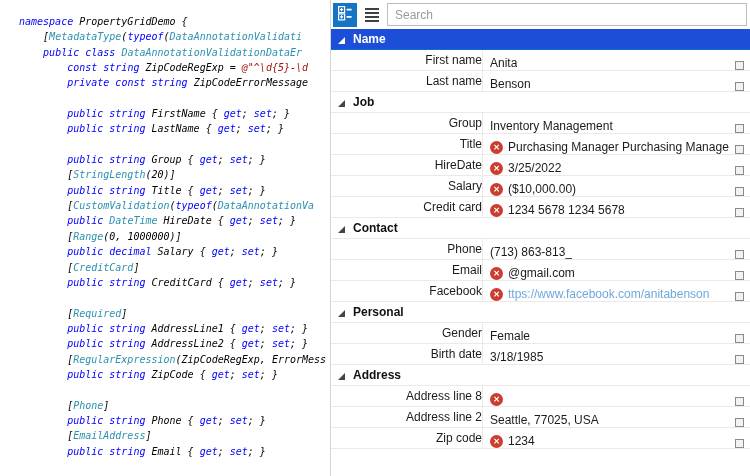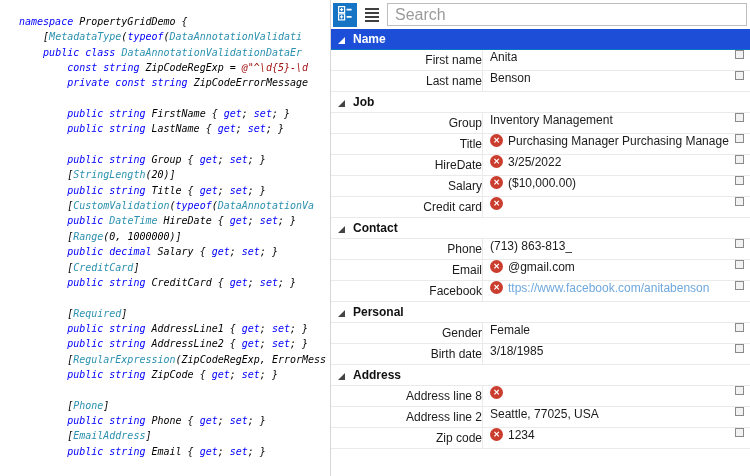--- a/index.html
+++ b/index.html
@@ -24,21 +24,21 @@
   .grid-pane {
     position:absolute; left:330px; top:0; width:420px; height:476px;
     background:#fff; border-left:1px solid #D6D6D6;
   }
   .toolbar { display:flex; align-items:center; height:29px; padding:0 3px 0 2px; gap:3px; background:#fff; }
   .btn-cat { width:24px; height:24px; background:#1574C4; display:flex; align-items:center; justify-content:center; cursor:pointer; flex-shrink:0; }
   .btn-list { width:24px; height:24px; background:#fff; display:flex; flex-direction:column; align-items:center; justify-content:center; gap:2px; cursor:pointer; flex-shrink:0; }
   .btn-list span { width:14px; height:2px; background:#404040; }
   .search-input {
     flex:1; height:23px; border:1px solid #BDBDBD; background:#fff;
-    font-family:"Liberation Sans", sans-serif; font-size:16px; color:#737373;
+    font-family:"Liberation Sans", sans-serif; font-size:12px; color:#737373;
     padding:0 7px; outline:none;
   }
   .search-input::placeholder { color:#9A9A9A; }
 
   .rows { width:100%; }
   .row { height:21px; display:flex; align-items:center; border-bottom:1px solid #EAEAEA; background:#fff; }
 
   .row.category { font-weight:bold; font-size:12px; color:#111; }
   .tri {
     width:0; height:0; margin:2px 8px 0 7px;
@@ -47,21 +47,21 @@
   }
   .row.category.selected { background:#1d4ed8; color:#fff; border-bottom-color:#0B73C5; }
   .row.category.selected .tri { border-bottom-color:#fff; }
 
   .label-cell {
     width:151px; padding-left:22px; flex-shrink:0;
     font-size:12px; color:#1B1B1B; overflow:hidden; white-space:nowrap;text-align:right;
   }
   .value-cell {
     flex:1; height:100%; border-left:1px solid #EAEAEA;
-    display:flex; align-items:flex-start; padding-left:7px;
+    display:flex; align-items:flex-end; padding-left:7px;
     font-size:12px; color:#1B1B1B; overflow:hidden; white-space:nowrap;
   }
   .value-text { overflow:hidden; white-space:nowrap; }
   .value-text.link { color:#6FA8DC; }
   .err {
     width:13px; height:13px; border-radius:50%; background:#CB3D2E;
     color:#fff; font-size:8px; font-weight:bold; line-height:13px;
     display:inline-block; text-align:center; margin-right:5px; flex-shrink:0;
   }
   .spacer { flex:1; }
@@ -154,20 +154,21 @@
           <span class="err">✕</span>
           <span class="value-text">($10,000.00)</span>
           <span class="spacer"></span>
           <span class="sq"></span>
         </div>
       </div>
       <div class="row">
         <div class="label-cell">Credit card</div>
         <div class="value-cell">
           <span class="err">✕</span>
+          <span class="value-text">1234 5678 1234 5678</span>
           <span class="spacer"></span>
           <span class="sq"></span>
         </div>
       </div>
       <div class="row category">
         <span class="tri"></span>
         <span>Contact</span>
       </div>
       <div class="row">
         <div class="label-cell">Phone</div>

